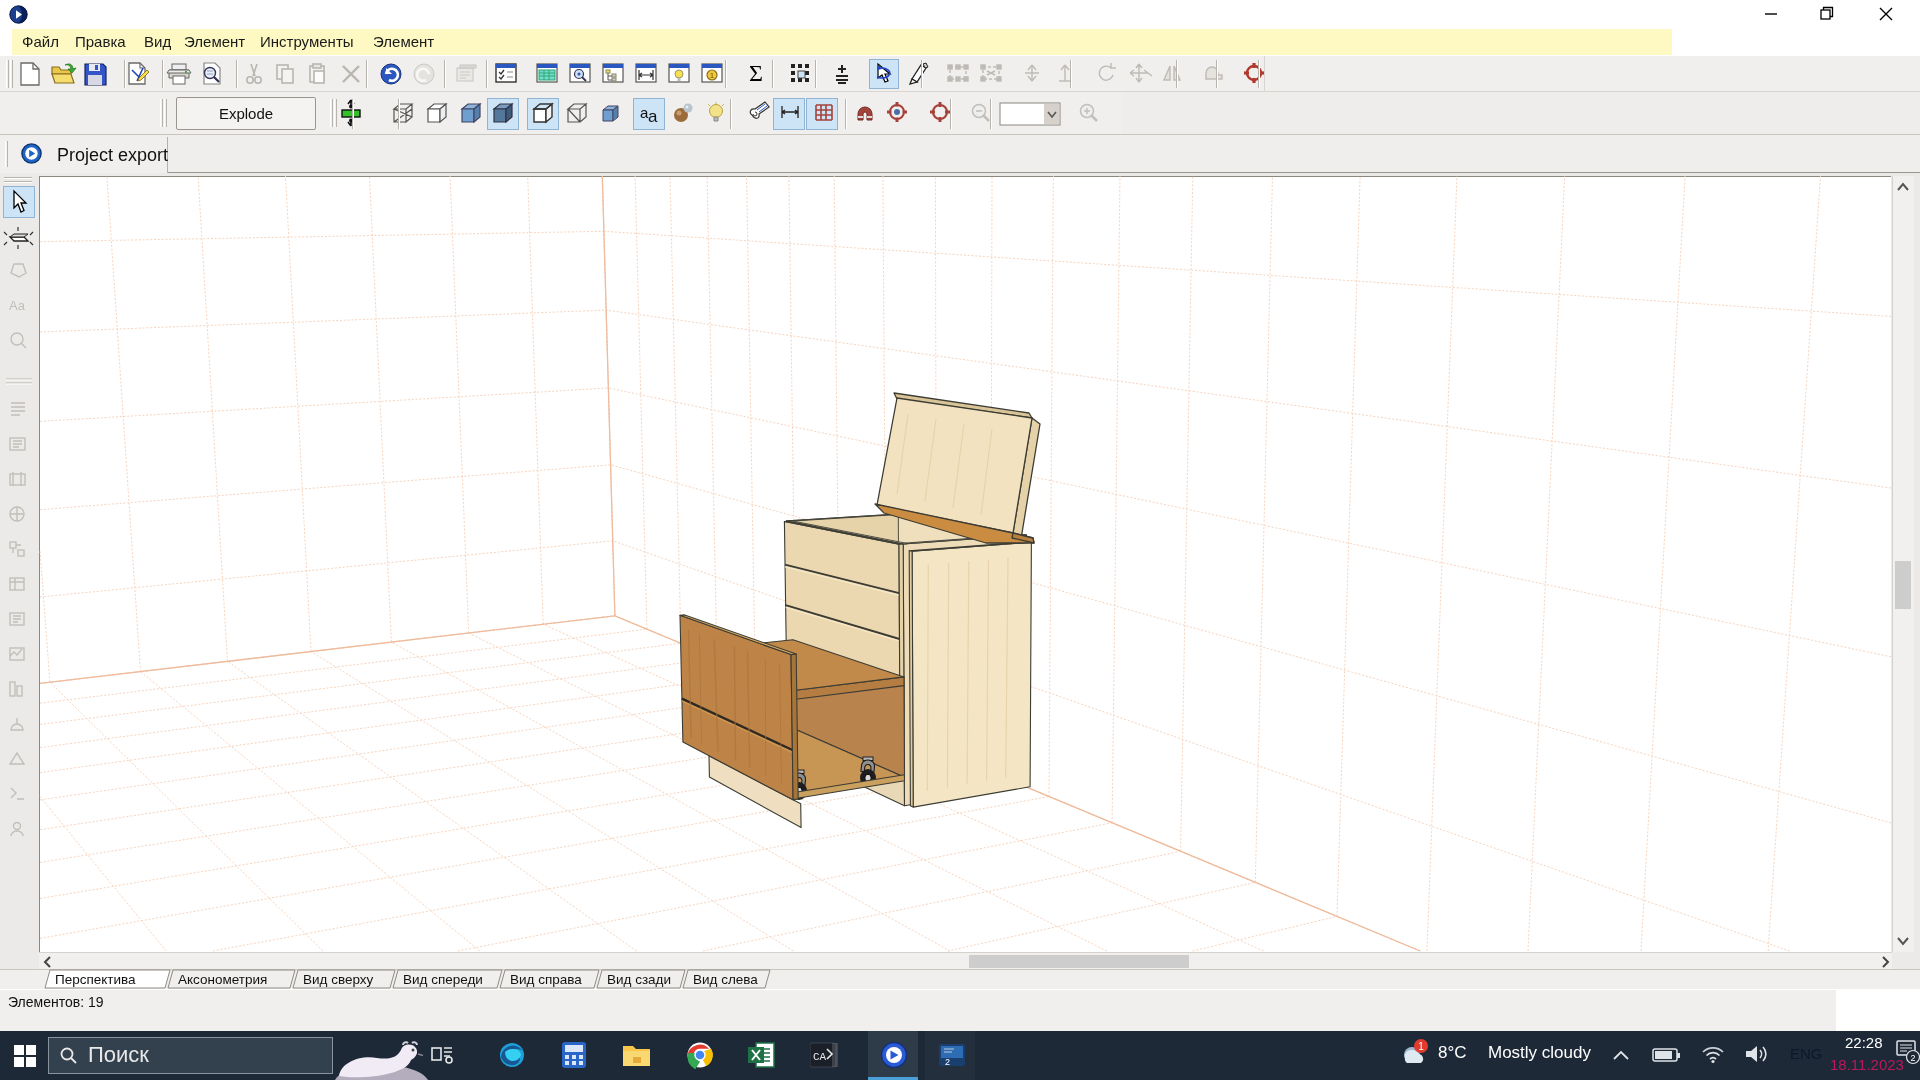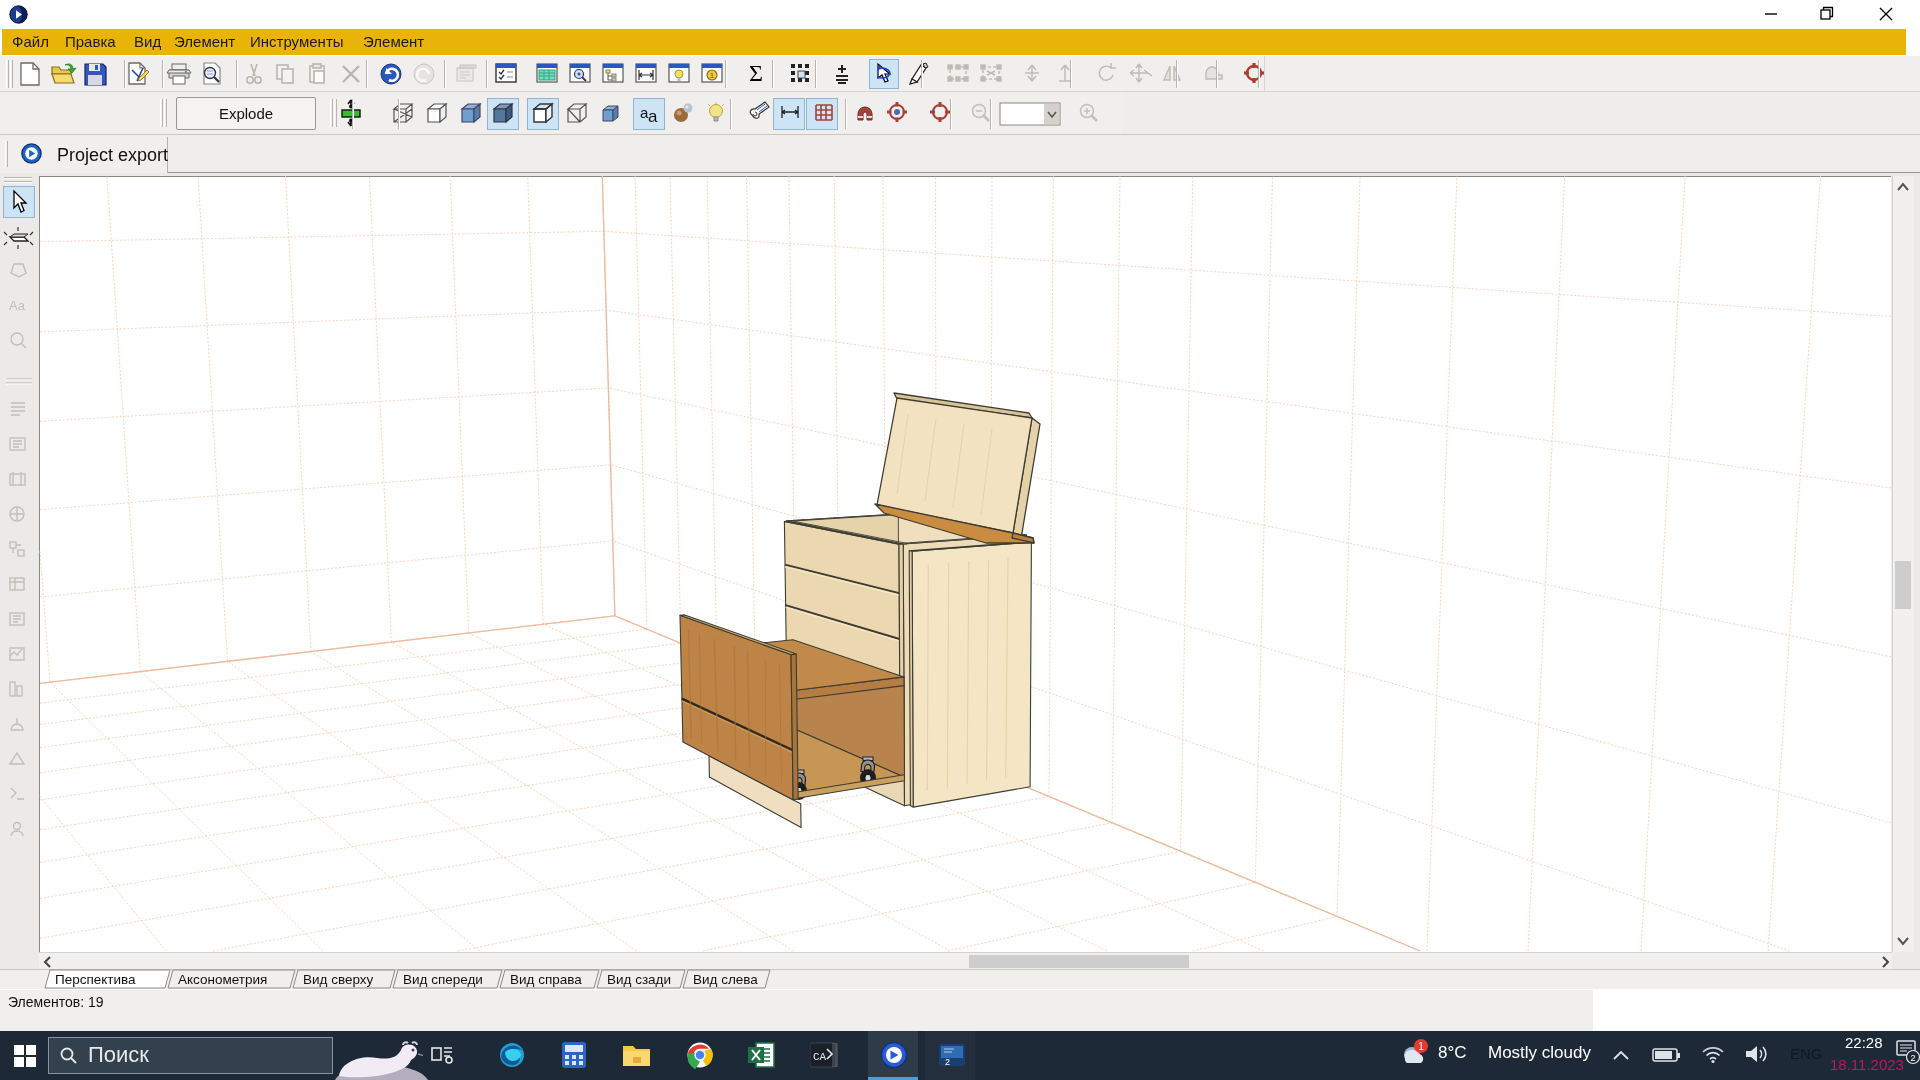--- a/index.html
+++ b/index.html
@@ -16,21 +16,21 @@
    <circle cx="9.5" cy="9.5" r="8.7" fill="none" stroke="#0a1540" stroke-width="1"></circle>
  </svg>
  <svg class="abs" style="left:1758px;top:0" width="150" height="28">
    <line x1="7" y1="14" x2="19" y2="14" stroke="#000" stroke-width="1.4"></line>
    <rect x="63" y="10" width="9" height="9" fill="none" stroke="#000" stroke-width="1.3"></rect>
    <path d="M65.5 10 v-2.5 h9 v9 h-2.5" fill="none" stroke="#000" stroke-width="1.3"></path>
    <path d="M122 8 l12 12 m0-12 l-12 12" stroke="#000" stroke-width="1.4"></path>
  </svg>
 </div>
 
-<div class="abs" style="left:2px;top:29px;width:1904px;height:26px;background:#eab308;font-size:15px;color:#1a1a1a">
+<div class="abs" style="left:12px;top:29px;width:1660px;height:26px;background:#fef9c3;font-size:15px;color:#1a1a1a">
  <span class="abs" style="left:10px;top:4px">Файл</span>
  <span class="abs" style="left:63px;top:4px">Правка</span>
  <span class="abs" style="left:132px;top:4px">Вид</span>
  <span class="abs" style="left:172px;top:4px">Элемент</span>
  <span class="abs" style="left:248px;top:4px">Инструменты</span>
  <span class="abs" style="left:361px;top:4px">Элемент</span>
 </div>
 <div class="abs" style="left:0;top:55px;width:1920px;height:37px;background:#f0efed;border-top:1px solid #fff;border-bottom:1px solid #d8d4cf"></div>
 <div class="abs" style="left:6px;top:60px;width:3px;height:28px;border-left:1px solid #fff;border-right:1px solid #b8b4ad"></div>
 <div class="abs" style="left:10px;top:60px;width:3px;height:28px;border-left:1px solid #fff;border-right:1px solid #b8b4ad"></div>
@@ -664,21 +664,21 @@
     <text x="303" y="14.5" font-size="13.5" fill="#111" font-family="Liberation Sans">Вид сверху</text>
     <path d="M393,19 L398,1 L502,1 L497,19 Z" fill="#f0efed" stroke="#8f8b84" stroke-width="1"></path>
     <text x="403" y="14.5" font-size="13.5" fill="#111" font-family="Liberation Sans">Вид спереди</text>
     <path d="M500,19 L505,1 L599,1 L594,19 Z" fill="#f0efed" stroke="#8f8b84" stroke-width="1"></path>
     <text x="510" y="14.5" font-size="13.5" fill="#111" font-family="Liberation Sans">Вид справа</text>
     <path d="M597,19 L602,1 L685,1 L680,19 Z" fill="#f0efed" stroke="#8f8b84" stroke-width="1"></path>
     <text x="607" y="14.5" font-size="13.5" fill="#111" font-family="Liberation Sans">Вид сзади</text>
     <path d="M683,19 L688,1 L770,1 L765,19 Z" fill="#f0efed" stroke="#8f8b84" stroke-width="1"></path>
     <text x="693" y="14.5" font-size="13.5" fill="#111" font-family="Liberation Sans">Вид слева</text>
   </svg>
-<div class="abs" style="left:0;top:989px;width:1593px;height:42px;background:#f0efed;border-top:1px solid #fff">
+<div class="abs" style="left:0;top:989px;width:1836px;height:42px;background:#f0efed;border-top:1px solid #fff">
  <div class="abs" style="left:8px;top:4px;font-size:14px;color:#111">Элементов: 19</div>
 </div>
 
 <div class="abs" style="left:0;top:1031px;width:1920px;height:49px;background:#1d2936">
  <svg class="abs" style="left:14px;top:14px" width="22" height="22">
       <g fill="#fff">
         <rect x="0" y="0" width="10" height="10"></rect>
         <rect x="12" y="0" width="10" height="10"></rect>
         <rect x="0" y="12" width="10" height="10"></rect>
         <rect x="12" y="12" width="10" height="10"></rect>

